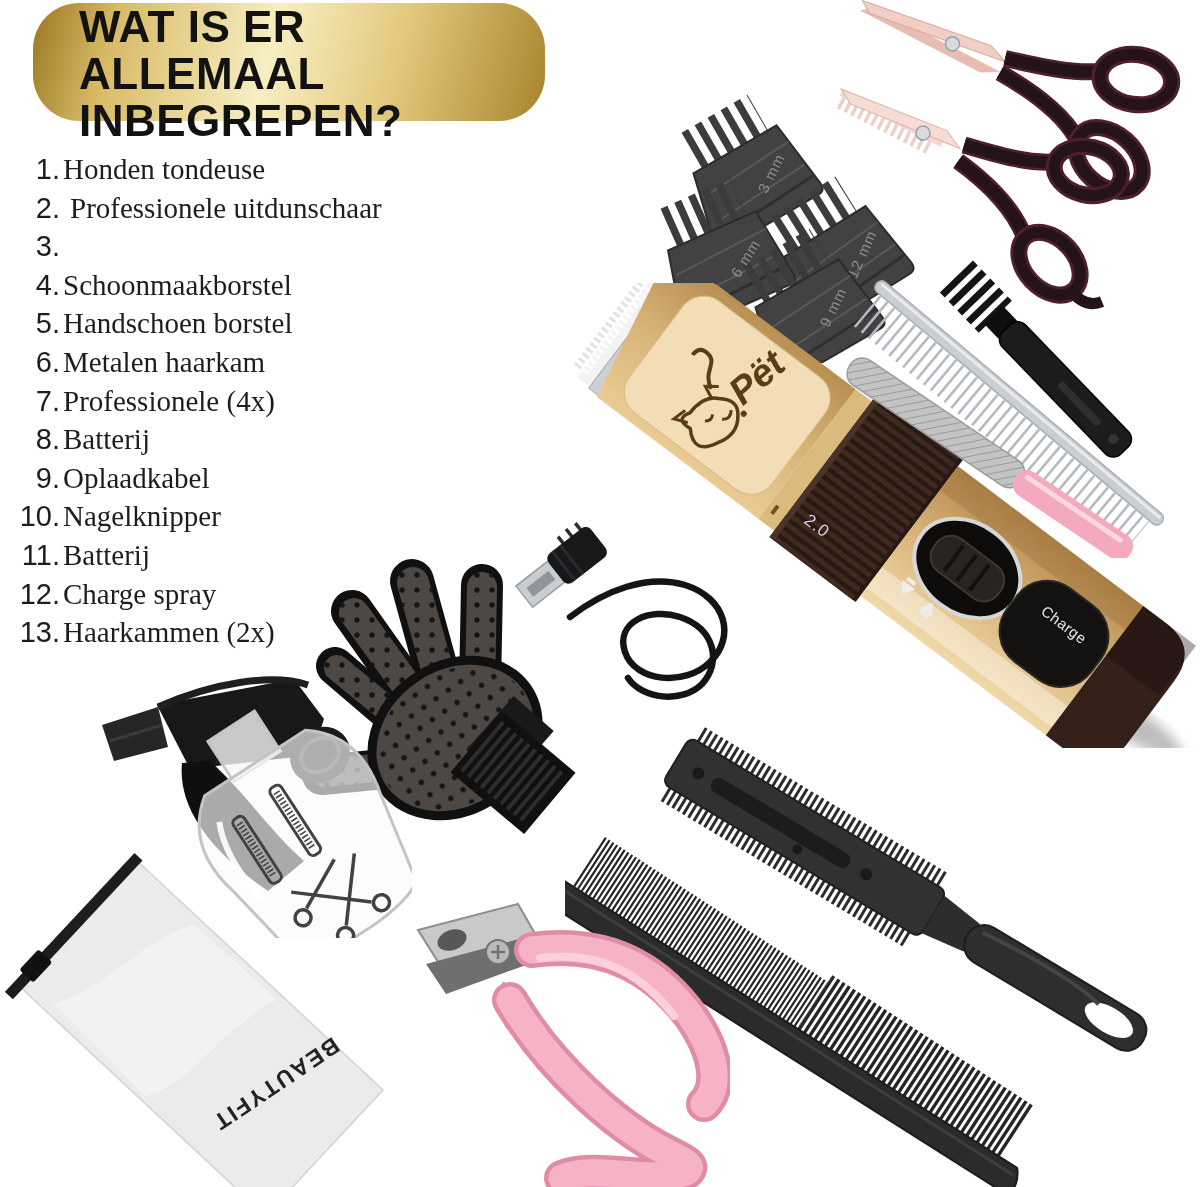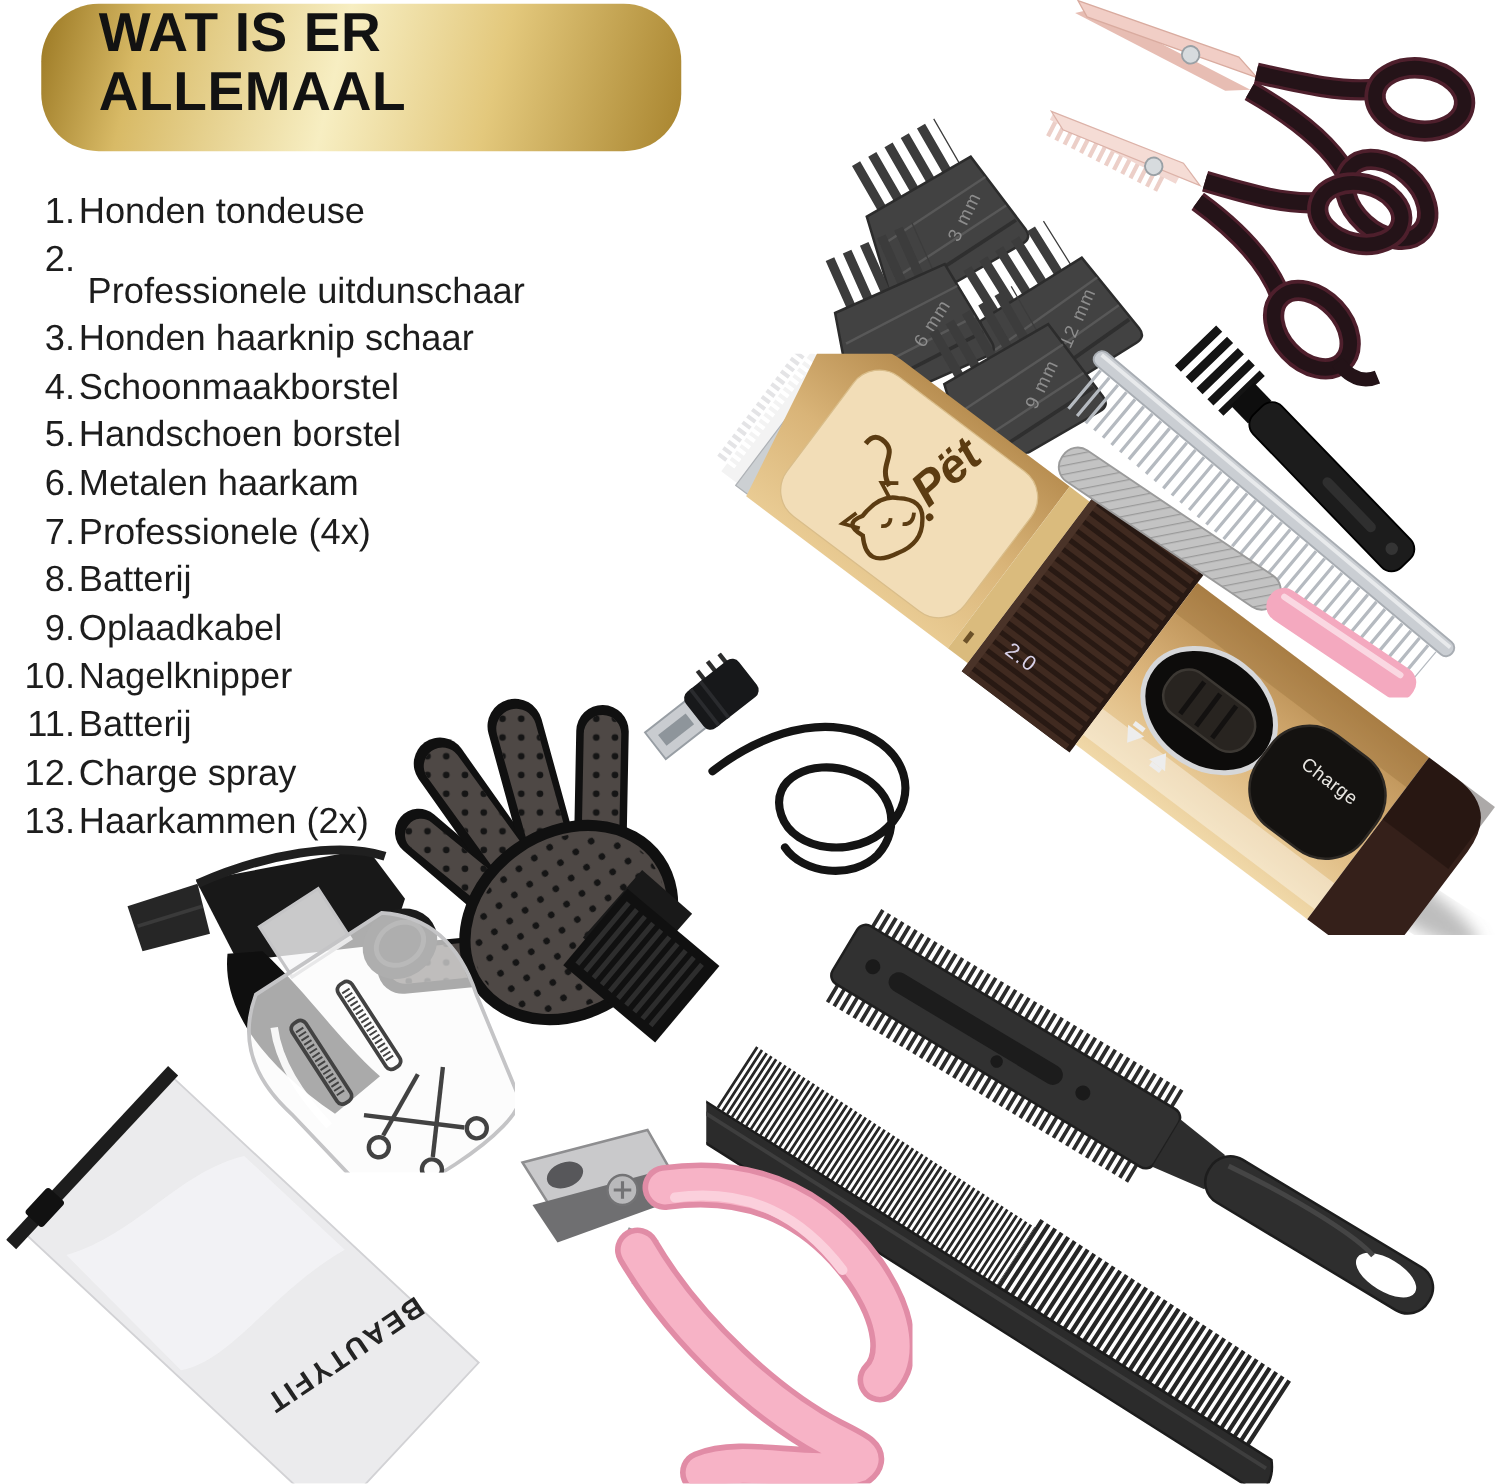--- a/index.html
+++ b/index.html
@@ -8,46 +8,46 @@
   .abs{position:absolute;}
   
   #banner{left:33px;top:3px;width:512px;height:118px;border-radius:46px;
     background:linear-gradient(104deg,#9a7722 0%,#d8ba66 16%,#f7eec2 46%,#e3c87c 70%,#a8842e 100%);
     display:flex;flex-direction:column;justify-content:space-between;padding-left:46px;box-sizing:border-box;}
   #banner .ln{font-weight:800;font-size:44px;line-height:47px;letter-spacing:.5px;color:#121212;}
   
   #list{left:6px;top:150px;width:470px;list-style:none;margin:0;padding:0;}
   #list li{display:flex;font-size:29px;line-height:38.6px;color:#1d1d1d;}
   #list .num{width:54px;text-align:right;flex:0 0 54px;}
-  #list .lbl{padding-left:3px;white-space:nowrap;}
-  #list li:nth-child(2) .lbl{padding-left:10px;margin-top:25px;}
+  #list .lbl{padding-left:3px;white-space:nowrap;font-family:Liberation Serif, serif;}
+  #list li:nth-child(2) .lbl{padding-left:10px;}
   svg{display:block;}
   text{font-family:"Liberation Sans",sans-serif;}
 </style>
 </head>
 <body>
 
 <div id="canvas">
 
   <div id="banner" class="abs">
     <div class="ln">WAT IS ER ALLEMAAL</div>
+    <div class="ln">INBEGREPEN?</div>
   </div>
 
   <ol id="list" class="abs">
     <li>
         <span class="num">1.</span>
         <span class="lbl">Honden tondeuse</span>
       </li>
     <li>
         <span class="num">2.</span>
         <span class="lbl">Professionele uitdunschaar</span>
       </li>
     <li>
         <span class="num">3.</span>
-        <span class="lbl">Honden haarknip schaar</span>
       </li>
     <li>
         <span class="num">4.</span>
         <span class="lbl">Schoonmaakborstel</span>
       </li>
     <li>
         <span class="num">5.</span>
         <span class="lbl">Handschoen borstel</span>
       </li>
     <li>

